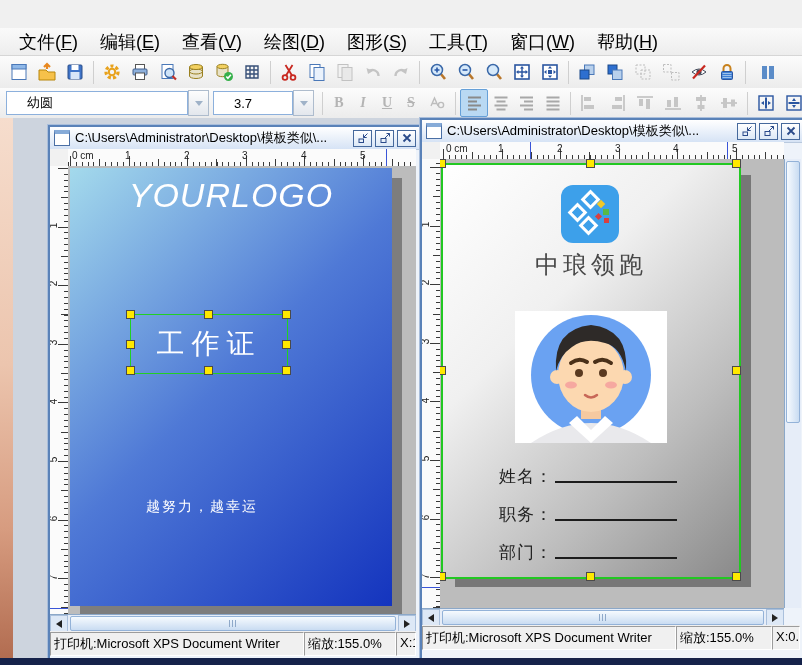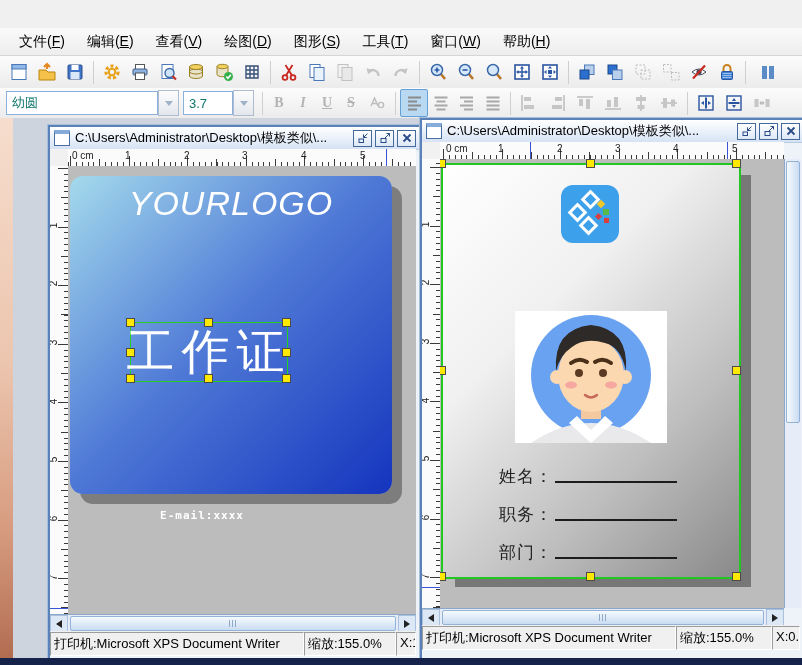--- a/index.html
+++ b/index.html
@@ -8,31 +8,31 @@
   
   .titlebar{position:absolute;left:0;top:0;right:0;height:28px;
     background:linear-gradient(180deg,#e6b98e 0%,#d5a277 55%,#c99569 100%);overflow:hidden;}
   .blob{position:absolute;filter:blur(3px);border-radius:3px;opacity:.85;}
   .maroon{position:absolute;right:0;top:0;width:40px;height:18px;background:#5c1410;filter:blur(1px);}
   .appicon{position:absolute;left:7px;top:5px;width:17px;height:17px;border-radius:4px;background:#3da0ea;}
   .title-text{position:absolute;left:32px;top:6px;font-size:13px;color:#101010;}
   
   .menubar{position:absolute;left:0;top:28px;right:0;height:27px;background:linear-gradient(#fafafa,#ededed);
     border-bottom:1px solid #d6d6d6;display:flex;align-items:center;padding-left:8px;}
-  .menu-item{padding:4px 11px;font-size:14px;color:#000;cursor:default;white-space:nowrap;}
+  .menu-item{padding:4px 11px;font-size:18px;color:#000;cursor:default;white-space:nowrap;}
   .menu-item u{text-decoration:underline;}
   
   .toolbar1{position:absolute;left:0;top:56px;right:0;height:32px;background:linear-gradient(#fcfcfc,#ececec);
     border-bottom:1px solid #dcdcdc;display:flex;align-items:center;padding-left:5px;}
   .toolbar2{position:absolute;left:0;top:88px;right:0;height:30px;background:linear-gradient(#fcfcfc,#ececec);
     border-bottom:1px solid #c8c8c8;display:flex;align-items:center;padding-left:6px;}
   .tbtn{width:28px;height:27px;display:flex;align-items:center;justify-content:center;border-radius:3px;flex:0 0 auto;}
   .sep{width:1px;height:23px;background:#cfcfcf;margin:0 4px;flex:0 0 auto;}
   .combo{height:22px;border:1px solid #8cb0dc;background:#fff;display:flex;align-items:center;
-    padding:0 5px;color:#0f766e;font-size:13px;flex:0 0 auto;}
+    padding:0 20px;color:#000000;font-size:13px;flex:0 0 auto;}
   .combo.font{width:140px;}
   .combo.size{width:38px;}
   .combo-btn{width:19px;height:24px;border:1px solid #aebccd;background:linear-gradient(#fdfdfd,#e3e7ed);
     display:flex;align-items:center;justify-content:center;flex:0 0 auto;margin-right:4px;}
   .dn-arrow{width:0;height:0;border-left:4px solid transparent;border-right:4px solid transparent;border-top:5px solid #9fb2c8;}
   .fmt{width:24px;height:24px;display:flex;align-items:center;justify-content:center;
     color:#b4b4b4;font-weight:bold;font-size:14px;font-family:"Liberation Serif",serif;flex:0 0 auto;}
   .alignbtn{width:26px;height:26px;display:flex;align-items:center;justify-content:center;border-radius:2px;flex:0 0 auto;}
   .alignbtn.sel{background:#b9d9f3;border:1px solid #66a0d8;}
   
@@ -58,28 +58,28 @@
   .hruler .t3{position:absolute;left:0;right:0;bottom:0;height:10px;background:repeating-linear-gradient(to right,#3a3a3a 0 1px,transparent 1px 58.6px);}
   .hnum{position:absolute;top:1px;font-size:10px;color:#222;}
   .vruler{position:absolute;background:#fbfbfb;border-right:1px solid #8f8f8f;overflow:hidden;}
   .vruler .t1{position:absolute;top:0;bottom:0;right:0;width:4px;background:repeating-linear-gradient(to bottom,#3a3a3a 0 1px,transparent 1px 5.86px);}
   .vruler .t2{position:absolute;top:0;bottom:0;right:0;width:7px;background:repeating-linear-gradient(to bottom,#3a3a3a 0 1px,transparent 1px 29.3px);}
   .vruler .t3{position:absolute;top:0;bottom:0;right:0;width:10px;background:repeating-linear-gradient(to bottom,#3a3a3a 0 1px,transparent 1px 58.6px);}
   .vnum{position:absolute;left:1px;font-size:10px;color:#222;transform:rotate(-90deg);}
   .rmark{position:absolute;background:#3a55d8;}
   .canvas{position:absolute;background:#bcbcbc;overflow:hidden;}
   
-  .label1{position:absolute;left:2px;top:10px;width:322px;height:318px;
+  .label1{position:absolute;left:2px;top:2px;width:322px;height:438px;
     background:linear-gradient(135deg,#a4daec 0%,#4f79d6 48%,#1434bе 100%);
-    background:linear-gradient(135deg,#a4daec 0%,#4f79d6 48%,#1434be 100%);box-shadow:10px 10px 0 #7d7d7d;border-radius:13px;}
+    background:linear-gradient(135deg,#a4daec 0%,#4f79d6 48%,#1434be 100%);box-shadow:10px 10px 0 #7d7d7d;}
   .yourlogo{position:absolute;left:0;top:8px;width:100%;text-align:center;font-style:italic;
     font-size:34px;color:#fff;letter-spacing:1px;}
   .selbox{position:absolute;left:60px;top:146px;width:156px;height:58px;border:1px solid #22d022;
     display:flex;align-items:center;justify-content:center;}
-  .badge-title{font-size:48px;color:#fff;letter-spacing:7px;white-space:nowrap;}
+  .badge-title{font-size:28px;color:#fff;letter-spacing:7px;white-space:nowrap;}
   .hdl{position:absolute;width:9px;height:9px;background:#ffe900;border:1px solid #4a4a4a;box-sizing:border-box;}
   .label-foot{position:absolute;left:22px;top:330px;width:220px;text-align:center;color:#fff;}
   .slogan{font-size:14px;letter-spacing:2px;}
   .addr,.mail{font-size:11px;font-family:"DejaVu Sans Mono","Liberation Mono",monospace;font-weight:bold;margin-top:3px;letter-spacing:1px;}
   
   .card{position:absolute;left:3px;top:6px;width:296px;height:412px;
     background:linear-gradient(135deg,#ffffff 0%,#f0f0f0 35%,#bdbdbd 70%,#8a8a8a 100%);
     outline:2px solid #22c822;box-shadow:12px 10px 0 #777777;}
   .brand-logo{position:absolute;left:118px;top:20px;width:58px;height:58px;border-radius:12px;background:#3da0ea;overflow:hidden;}
   .brand-text{position:absolute;left:0;top:84px;width:100%;text-align:center;font-size:24px;color:#474747;letter-spacing:4px;}
@@ -619,21 +619,21 @@
             <div class="hdl" style="left:-5px;top:-5px;"></div>
             <div class="hdl" style="left:73px;top:-5px;"></div>
             <div class="hdl" style="left:151px;top:-5px;"></div>
             <div class="hdl" style="left:-5px;top:25px;"></div>
             <div class="hdl" style="left:151px;top:25px;"></div>
             <div class="hdl" style="left:-5px;top:51px;"></div>
             <div class="hdl" style="left:73px;top:51px;"></div>
             <div class="hdl" style="left:151px;top:51px;"></div>
           </div>
           <div class="label-foot">
-            <div class="mail">E-mail:xxxx</div>
+            <div class="slogan">越努力，越幸运</div>
           </div>
         </div>
       </div>
       <div class="hscroll" style="left:0;top:487px;width:366px;height:17px;">
         <div class="sarr">
             <span class="tri-l"></span>
           </div>
         <div class="strack">
             <div class="sthumb">
               <div class="grip"></div>
@@ -709,20 +709,21 @@
                   <rect x="24" y="9" width="11" height="11" transform="rotate(45 29.5 14.5)"></rect>
                   <rect x="11" y="22" width="11" height="11" transform="rotate(45 16.5 27.5)"></rect>
                   <rect x="22" y="35" width="11" height="11" transform="rotate(45 27.5 40.5)"></rect>
                 </g>
                 <rect x="37" y="16" width="6" height="6" fill="#f0c828" transform="rotate(45 40 19)"></rect>
                 <rect x="42" y="24" width="6" height="6" fill="#58b848"></rect>
                 <rect x="35" y="29" width="5" height="5" fill="#d84040" transform="rotate(45 37.5 31.5)"></rect>
                 <rect x="43" y="33" width="5" height="5" fill="#d84040"></rect>
               </svg>
           </div>
+          <div class="brand-text">中琅领跑</div>
           <div class="avatar">
             <svg width="152" height="132" viewBox="0 0 152 132">
               <circle cx="76" cy="64" r="60" fill="#6aa2f2"></circle>
               <path d="M16 132 Q76 92 136 132 Z" fill="#e9e9ec"></path>
               <rect x="66" y="90" width="20" height="18" fill="#f5c9a0"></rect>
               <path d="M54 112 L76 132 L98 112 L90 105 L76 119 L62 105 Z" fill="#ffffff"></path>
               <circle cx="42" cy="66" r="7" fill="#fcd8b0"></circle>
                 <circle cx="110" cy="66" r="7" fill="#fcd8b0"></circle>
               <ellipse cx="76" cy="64" rx="33" ry="37" fill="#fcd8b0"></ellipse>
               <path d="M41 60 Q38 18 76 14 Q114 18 111 60 Q106 36 90 32 Q70 26 57 36 Q45 44 41 60 Z" fill="#2e2a28"></path>

